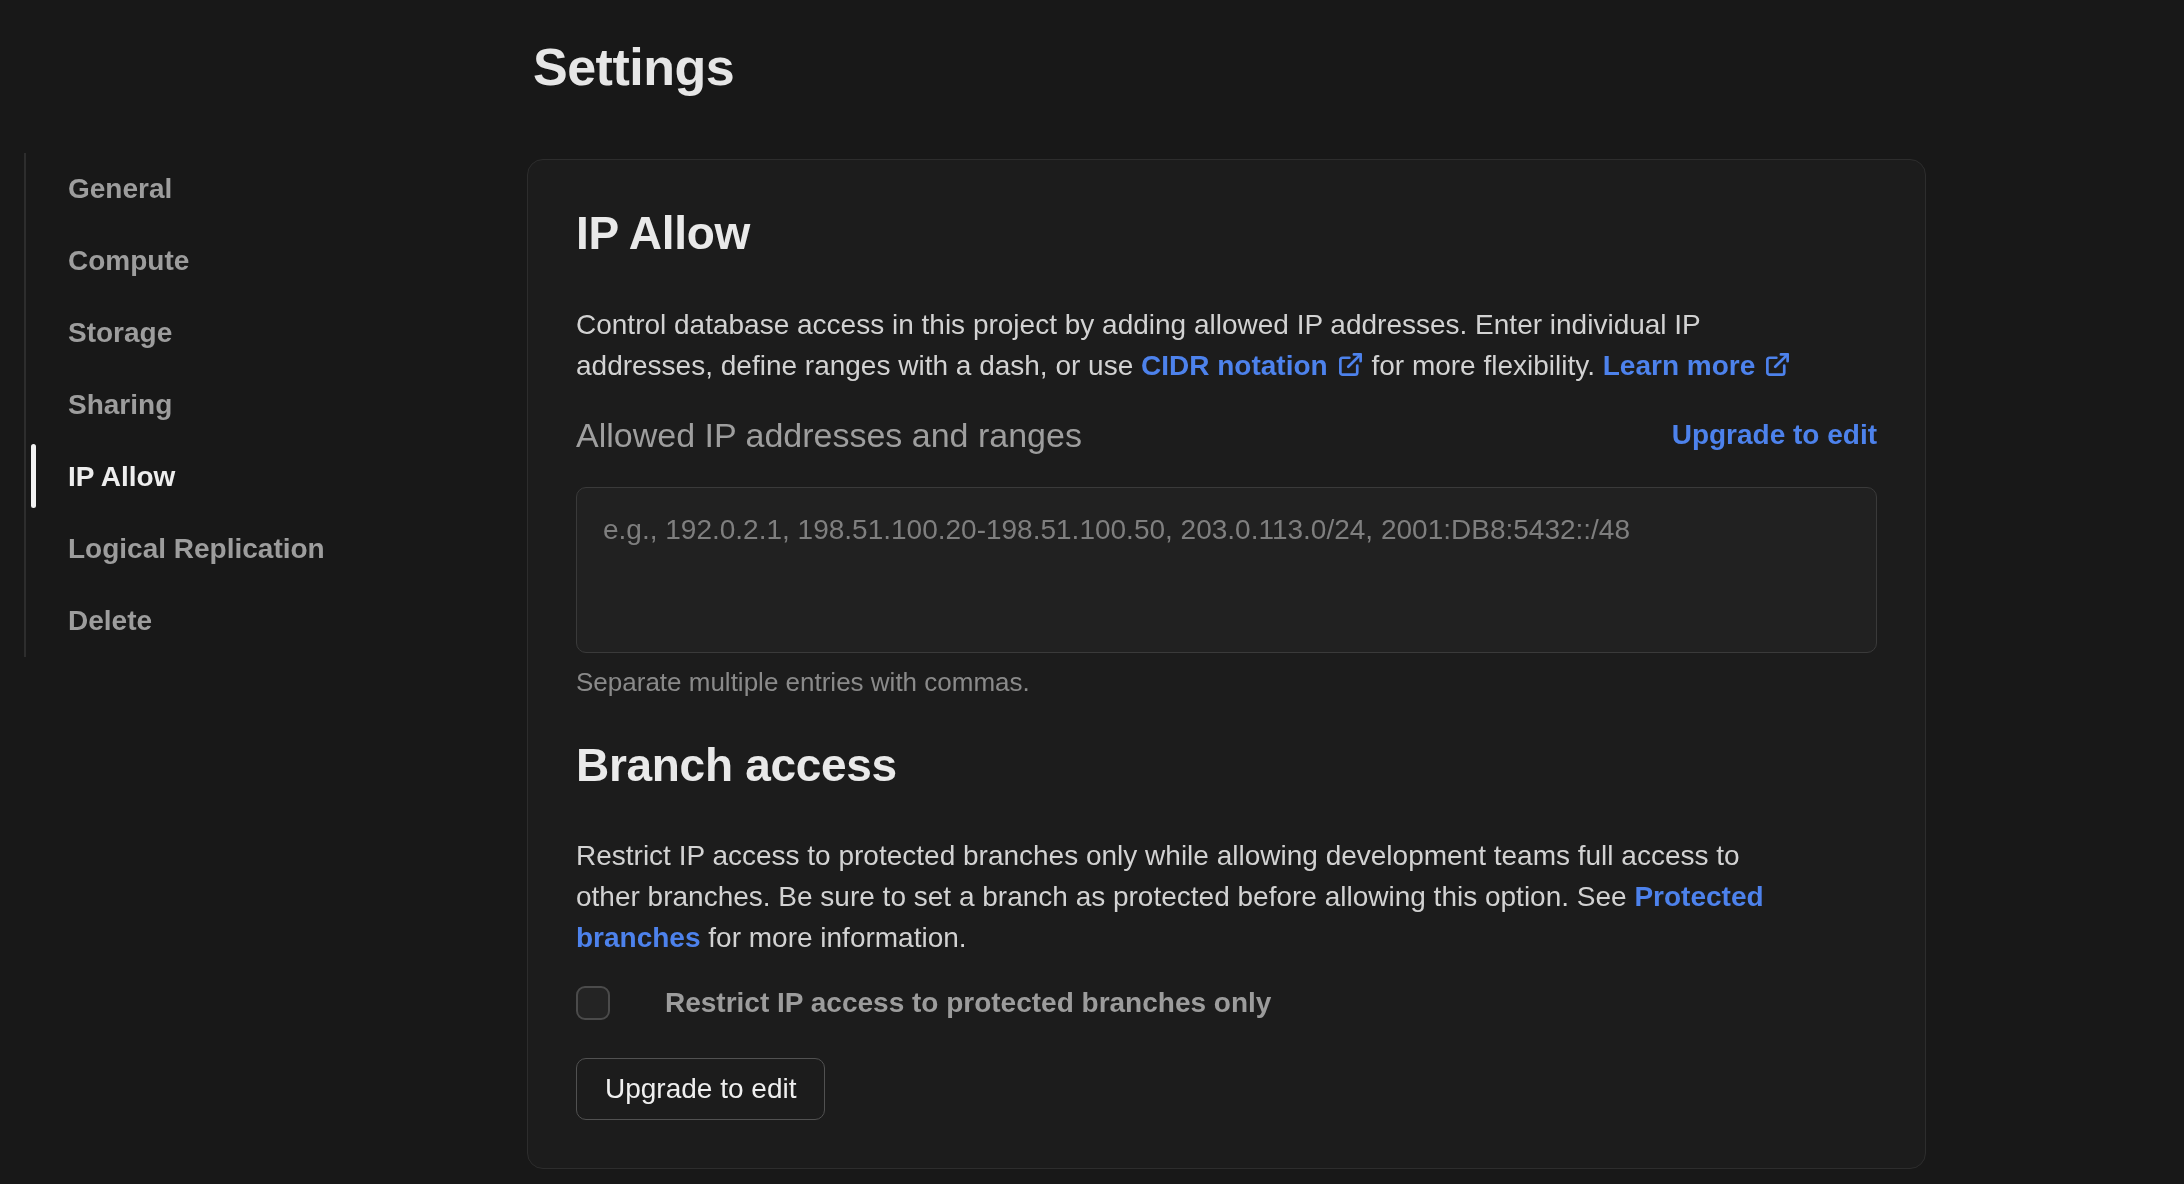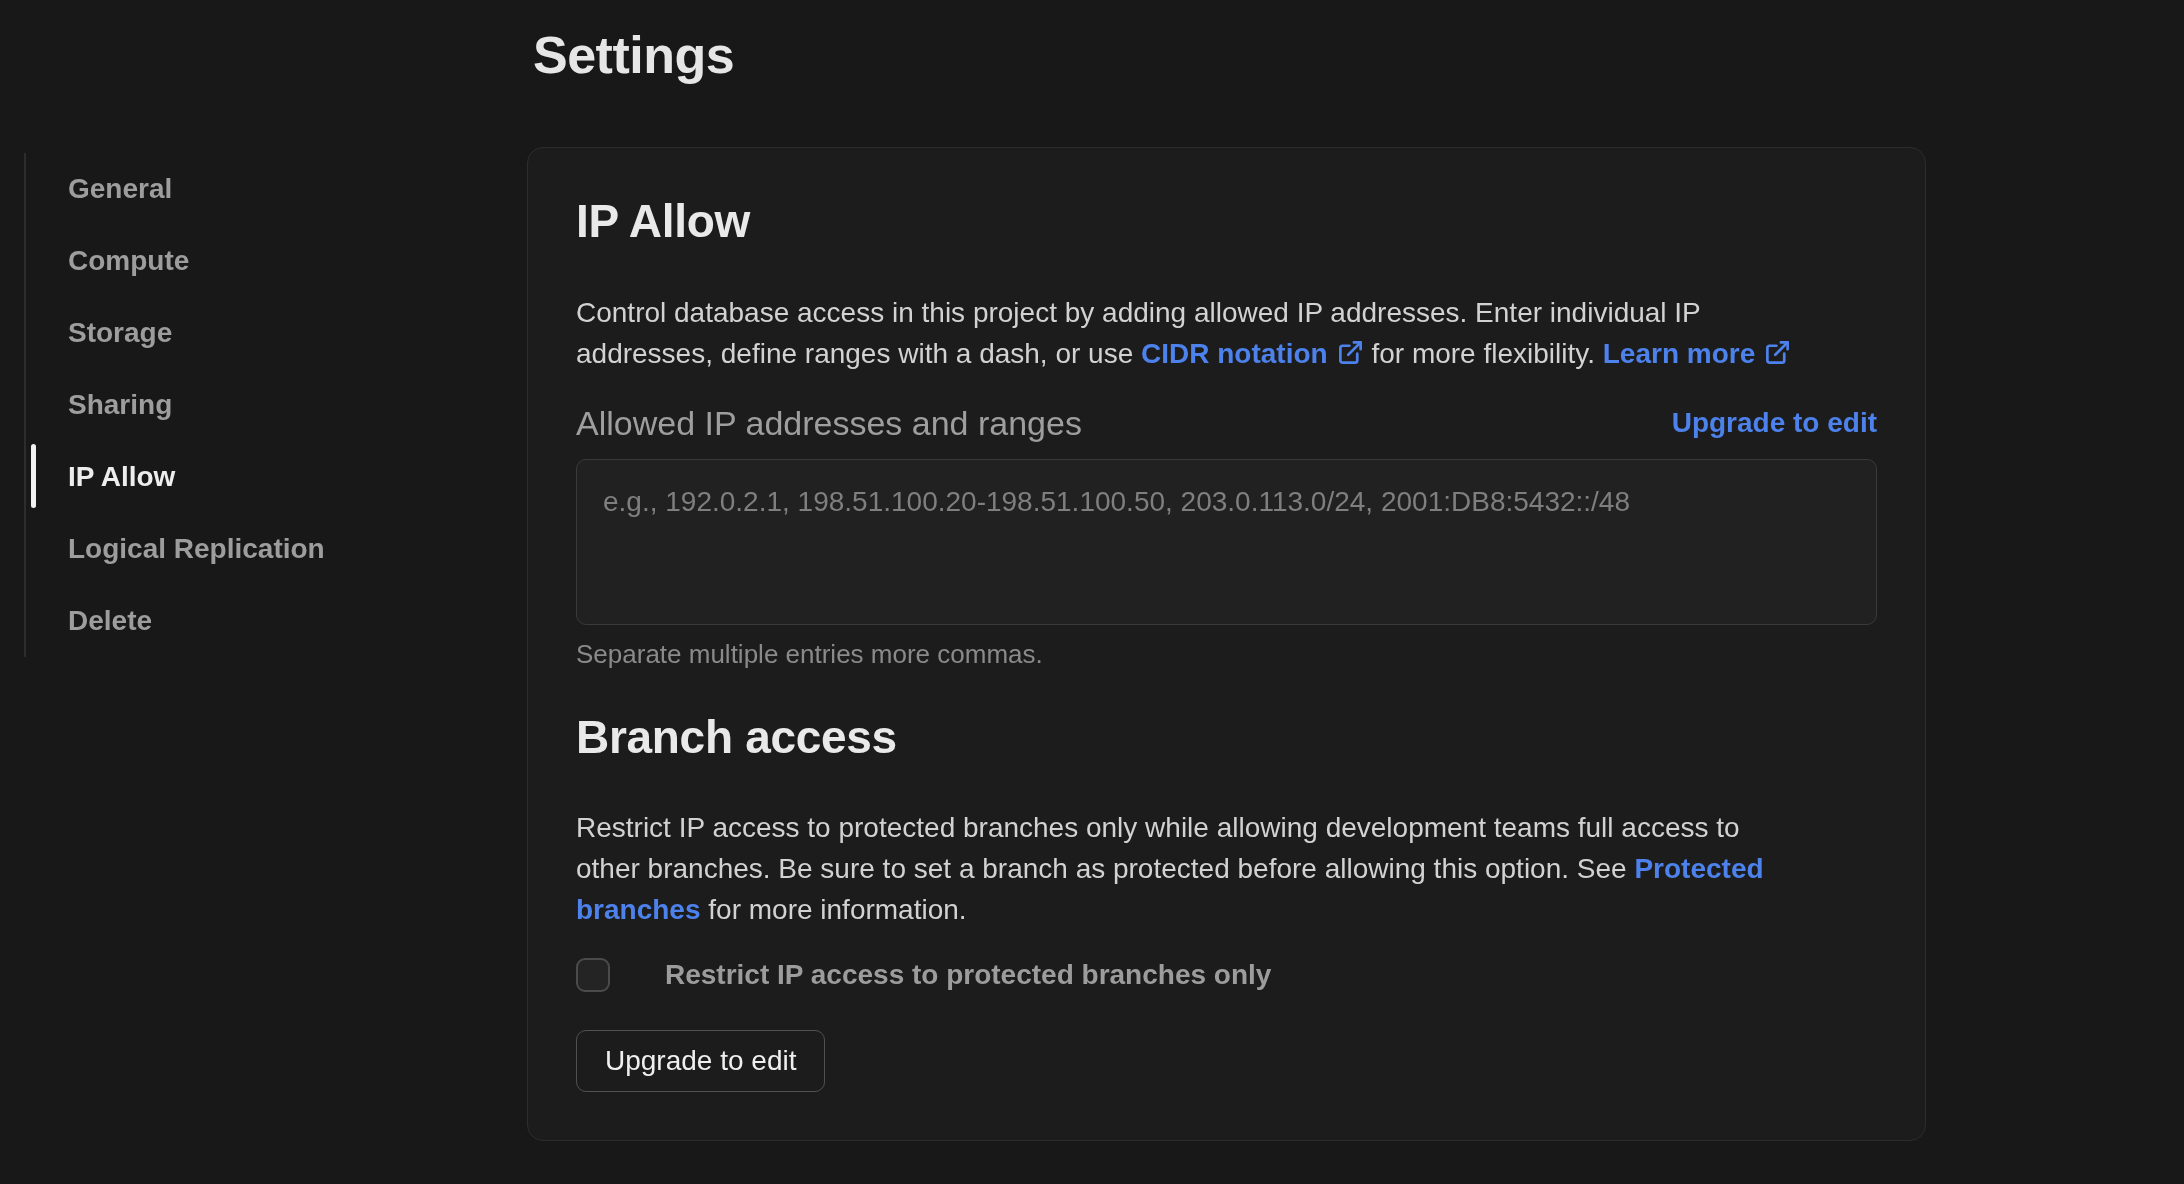--- a/index.html
+++ b/index.html
@@ -25,21 +25,21 @@
     padding-left:34px;font-size:28px;font-weight:600;color:var(--muted);
     cursor:pointer;white-space:nowrap;
   }
   .nav-item.active{color:#ededed;}
   .nav-item.active::before{
     content:"";position:absolute;left:-3px;top:3px;width:5px;height:64px;
     background:#f2f2f2;border-radius:3px;
   }
 
   
-  .main{flex:none;width:1399px;padding-top:24px;}
+  .main{flex:none;width:1399px;padding-top:36px;}
   .page-title{
     margin:0 0 0 6px;font-size:52px;line-height:1.2;font-weight:700;
     color:#e6e6e6;letter-spacing:-0.5px;
   }
   .card{
     margin-top:61px;width:1399px;background:var(--card-bg);
     border:1px solid var(--border);border-radius:16px;
     padding:46px 48px 48px;
   }
   .section-heading{
@@ -51,21 +51,21 @@
   .para-line{white-space:nowrap;}
   .link{color:var(--accent);font-weight:700;text-decoration:none;cursor:pointer;}
   .ext-icon{display:inline-block;width:27px;height:27px;margin-left:9px;vertical-align:-3px;}
   .ext-icon svg{display:block;width:100%;height:100%;stroke:var(--accent);fill:none;stroke-width:2.4;stroke-linecap:round;stroke-linejoin:round;}
 
   .field-row{display:flex;justify-content:space-between;align-items:center;margin-top:30px;}
   .field-label{font-size:34px;font-weight:500;color:#9e9e9e;}
   .upgrade-link{font-size:28px;}
 
   .ip-textarea{
-    display:block;width:100%;height:166px;margin-top:16px;
+    display:block;width:100%;height:166px;margin-top:32px;
     background:#212121;border:1px solid #3a3a3a;border-radius:10px;
     padding:22px 26px;resize:none;outline:none;
     font-family:inherit;font-size:28px;line-height:1.4;color:#cfcfcf;
   }
   .ip-textarea::placeholder{color:#7f7f7f;opacity:1;}
 
   .helper{margin-top:14px;font-size:26px;color:#8a8a8a;}
 
   .checkbox-row{display:flex;align-items:center;gap:18px;margin-top:28px;cursor:pointer;}
   .checkbox{
@@ -117,21 +117,21 @@
                 </svg></span></a></div>
         </div>
 
       <div class="field-row">
         <span class="field-label">Allowed IP addresses and ranges</span>
         <a class="link upgrade-link">Upgrade to edit</a>
       </div>
 
       <textarea class="ip-textarea" placeholder="e.g., 192.0.2.1, 198.51.100.20-198.51.100.50, 203.0.113.0/24, 2001:DB8:5432::/48" style=""></textarea>
 
-      <div class="helper">Separate multiple entries more commas.</div>
+      <div class="helper">Separate multiple entries with commas.</div>
 
       <h2 class="section-heading branch">Branch access</h2>
 
       <div class="para" id="branch-desc">
           <div class="para-line"><span>Restrict IP access to protected branches only while allowing development teams full access to</span></div>
           <div class="para-line"><span>other branches. Be sure to set a branch as protected before allowing this option. See </span><a class="link">Protected</a></div>
           <div class="para-line"><a class="link">branches</a><span> for more information.</span></div>
         </div>
 
       <label class="checkbox-row">

